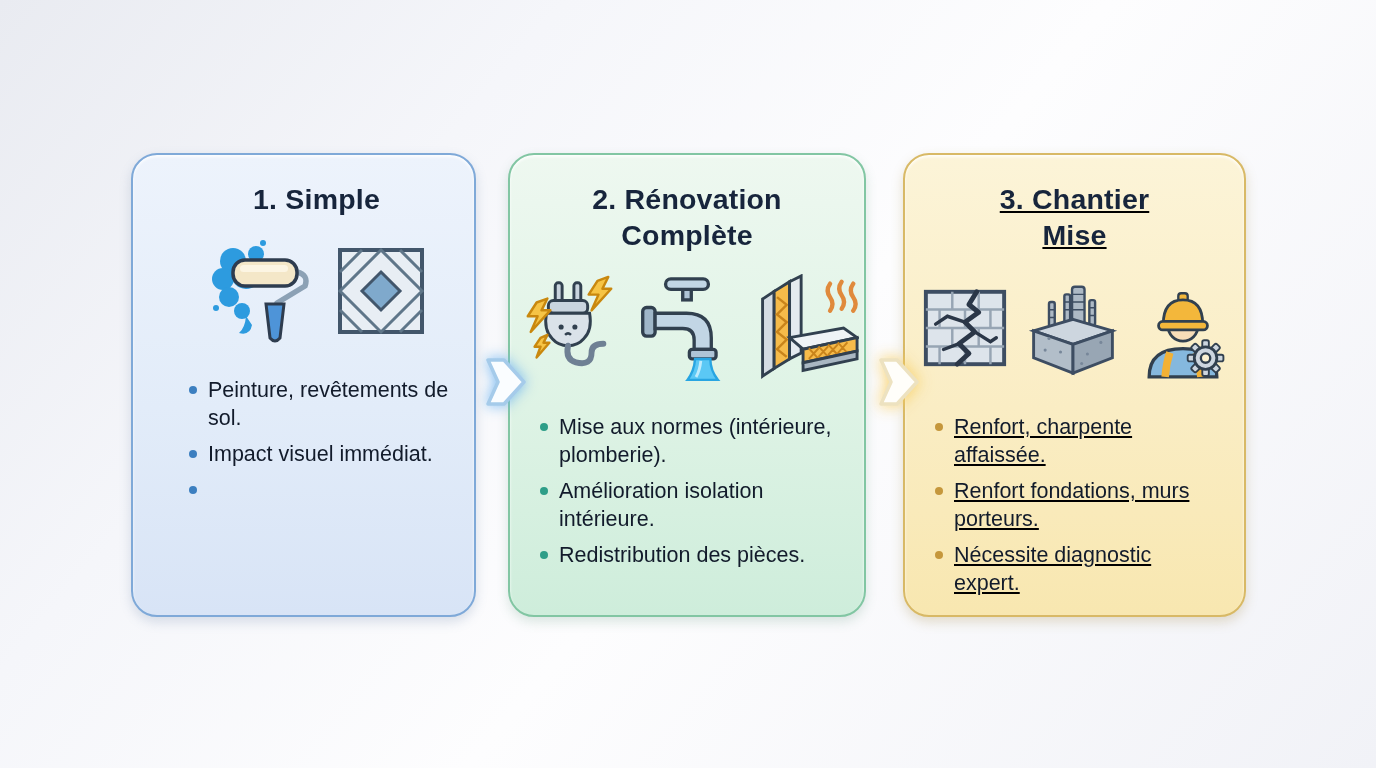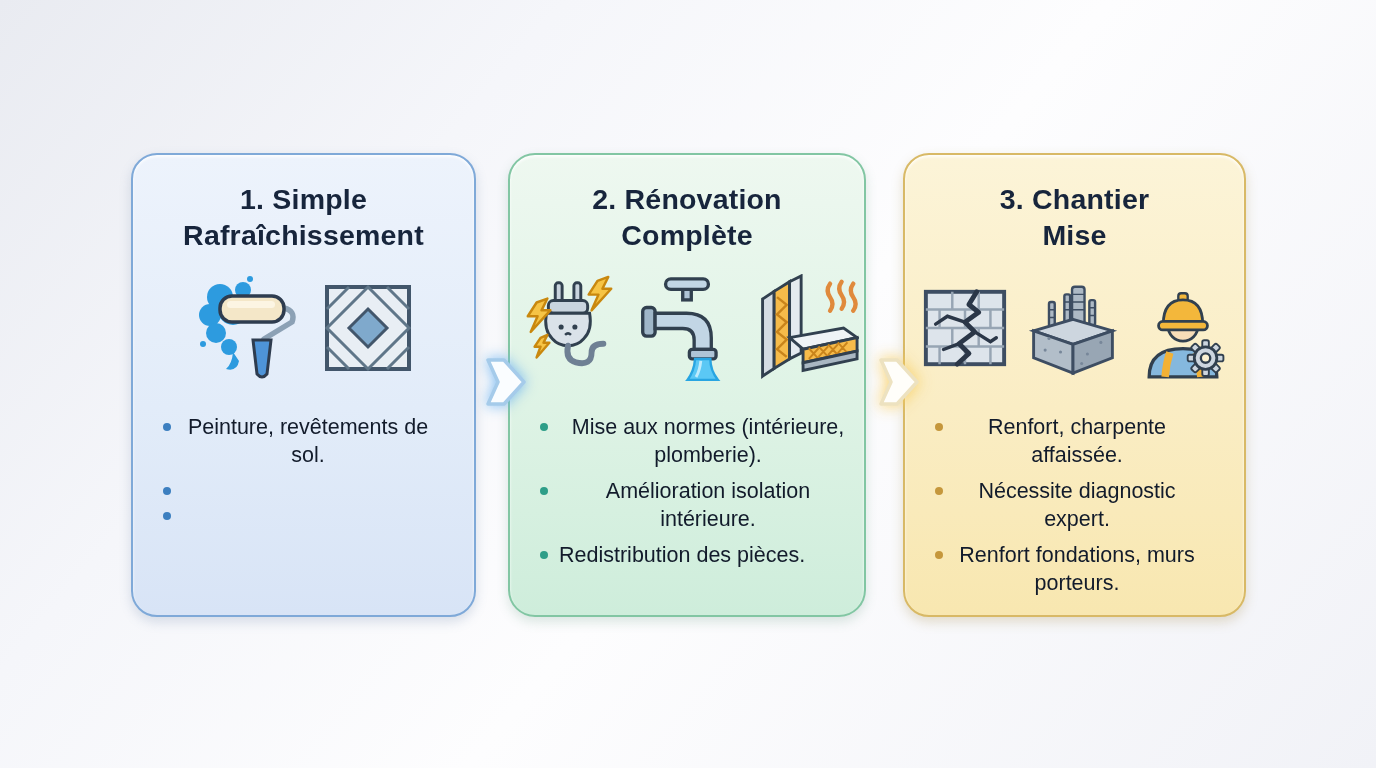--- a/index.html
+++ b/index.html
@@ -3,56 +3,55 @@
 <meta charset="utf-8">
 <style>
   html,body{margin:0;padding:0;background:#f4f5f8;}
   body{font-family:"Liberation Sans",sans-serif;}
   .canvas{position:relative;width:1376px;height:768px;overflow:hidden;
     background:linear-gradient(130deg,#e9ebf1 0%,#f5f6fa 28%,#fdfdfe 55%,#f1f2f7 100%);}
   .card{position:absolute;top:153px;height:464px;border-radius:26px;border:2.5px solid;
     box-sizing:border-box;text-align:center;}
   .card-1{left:131px;width:345px;border-color:#7fa9d8;
     background:linear-gradient(180deg,#edf3fc 0%,#e2ecf9 55%,#d8e4f6 100%);
-    box-shadow:0 5px 12px rgba(90,120,160,.22), inset 0 2px 3px rgba(255,255,255,.85);}
+    box-shadow:0 5px 12px rgba(90,120,160,.22), inset 0 2px 3px rgba(255,255,255,.85);padding-left:26px;}
   .card-2{left:508px;width:358px;border-color:#82c6a3;
     background:linear-gradient(180deg,#eef8f0 0%,#def3e5 55%,#ceeddb 100%);
-    box-shadow:0 5px 12px rgba(80,140,110,.2), inset 0 2px 3px rgba(255,255,255,.85);border-radius:27px;}
+    box-shadow:0 5px 12px rgba(80,140,110,.2), inset 0 2px 3px rgba(255,255,255,.85);}
   .card-3{left:903px;width:343px;border-color:#d8b966;
     background:linear-gradient(180deg,#fcf4d8 0%,#faedc4 55%,#f8e7b0 100%);
-    box-shadow:0 5px 12px rgba(160,130,60,.25), inset 0 2px 3px rgba(255,255,255,.85);}
+    box-shadow:0 5px 12px rgba(160,130,60,.25), inset 0 2px 3px rgba(255,255,255,.85);text-decoration:underline;}
   .card-title{margin:26px 8px 0;font-size:28.5px;line-height:1.28;font-weight:700;
     color:#17253c;letter-spacing:.2px;}
   .t-line{display:block;}
   .icon-row{display:flex;justify-content:center;align-items:center;gap:14px;margin-top:14px;height:120px;}
   .icon{display:inline-flex;}
   .icon svg{display:block;}
   .bullets{list-style:none;margin:26px 0 0;padding:0 6px 0 30px;text-align:left;}
   .bullets li{display:flex;gap:11px;margin-bottom:8px;font-size:21.5px;line-height:1.3;color:#121b2b;}
   .dot{flex:0 0 auto;width:8px;height:8px;border-radius:50%;margin-top:9px;}
   .card-1 .dot{background:#3c7fc0;}
   .card-2 .dot{background:#2e9e88;}
   .card-3 .dot{background:#c5973c;}
-  .bullet-text{display:block;text-align:center;}
+  .bullet-text{display:block;}
   .card-1 .bullet-text{max-width:252px;}
   .card-2 .bullet-text{max-width:298px;}
   .card-3 .bullet-text{max-width:246px;}
   .arrow{position:absolute;top:352px;width:52px;height:60px;}
   .arrow-1{left:480px;filter:drop-shadow(0 0 7px rgba(110,180,240,.9));}
   .arrow-2{left:873px;filter:drop-shadow(0 0 8px rgba(248,205,95,.95));}
 </style>
 </head>
 <body>
 
 <div class="canvas">
 
   <section class="card card-1">
     <h2 class="card-title">
       <span class="t-line">1. Simple</span>
-      <span class="t-line">Rafraîchissement</span>
     </h2>
     <div class="icon-row">
       <span class="icon">
         <svg width="115" height="115" viewBox="0 0 115 115">
           <g fill="#2d9bdf">
             <circle cx="27" cy="27" r="13"></circle>
               <circle cx="17" cy="45" r="11"></circle>
             <circle cx="23" cy="63" r="10"></circle>
               <circle cx="36" cy="77" r="8"></circle>
             <circle cx="40" cy="40" r="15"></circle>
@@ -78,20 +77,21 @@
         </svg>
       </span>
     </div>
     <ul class="bullets">
       <li>
         <span class="dot"></span>
         <span class="bullet-text">Peinture, revêtements de sol.</span>
       </li>
       <li>
         <span class="dot"></span>
+        <span class="bullet-text">Impact visuel immédiat.</span>
       </li>
       <li>
         <span class="dot"></span>
       </li>
     </ul>
   </section>
 
   <section class="card card-2">
     <h2 class="card-title">
       <span class="t-line">2. Rénovation</span>
@@ -231,25 +231,25 @@
         </svg>
       </span>
     </div>
     <ul class="bullets">
       <li>
         <span class="dot"></span>
         <span class="bullet-text">Renfort, charpente affaissée.</span>
       </li>
       <li>
         <span class="dot"></span>
+        <span class="bullet-text">Renfort fondations, murs porteurs.</span>
+      </li>
+      <li>
+        <span class="dot"></span>
         <span class="bullet-text">Nécessite diagnostic expert.</span>
-      </li>
-      <li>
-        <span class="dot"></span>
-        <span class="bullet-text">Renfort fondations, murs porteurs.</span>
       </li>
     </ul>
   </section>
 
   <div class="arrow arrow-1">
     <svg width="52" height="60" viewBox="0 0 52 60">
       <path d="M8,8 L24,8 L44,30 L24,52 L8,52 L18,30 Z" fill="#fafdff" stroke="#a5cbea" stroke-width="3.5" stroke-linejoin="round"></path>
     </svg>
   </div>
   <div class="arrow arrow-2">

